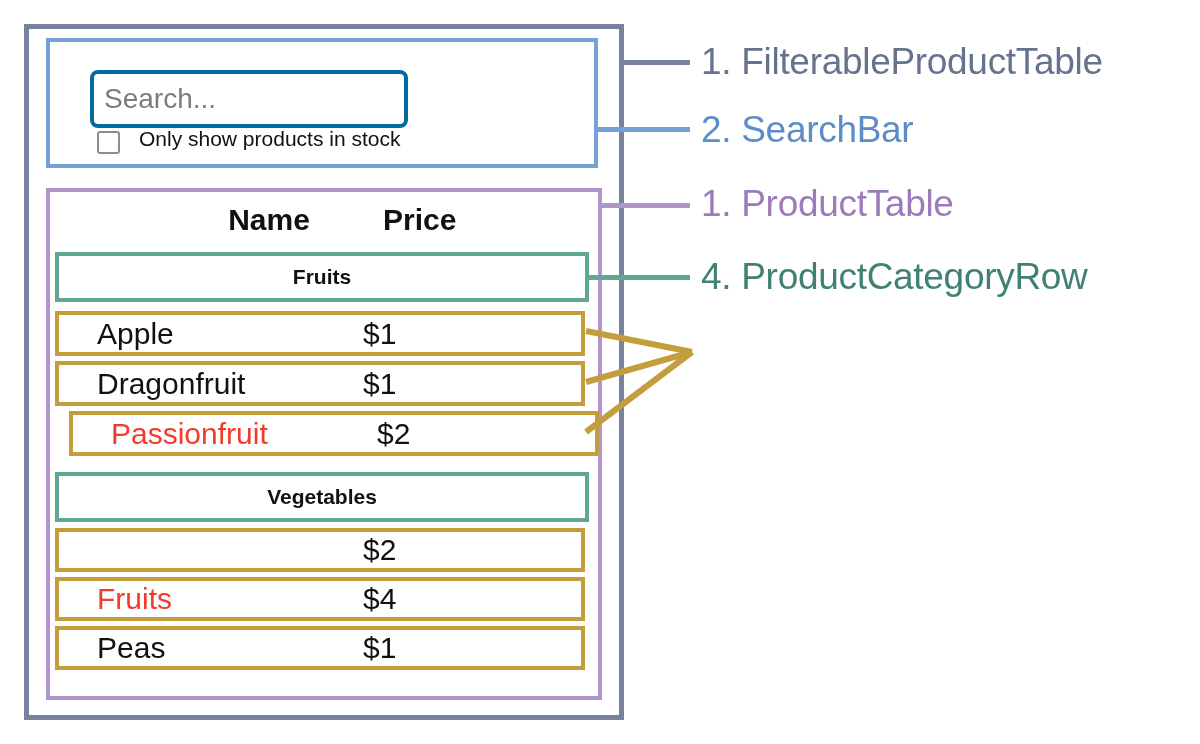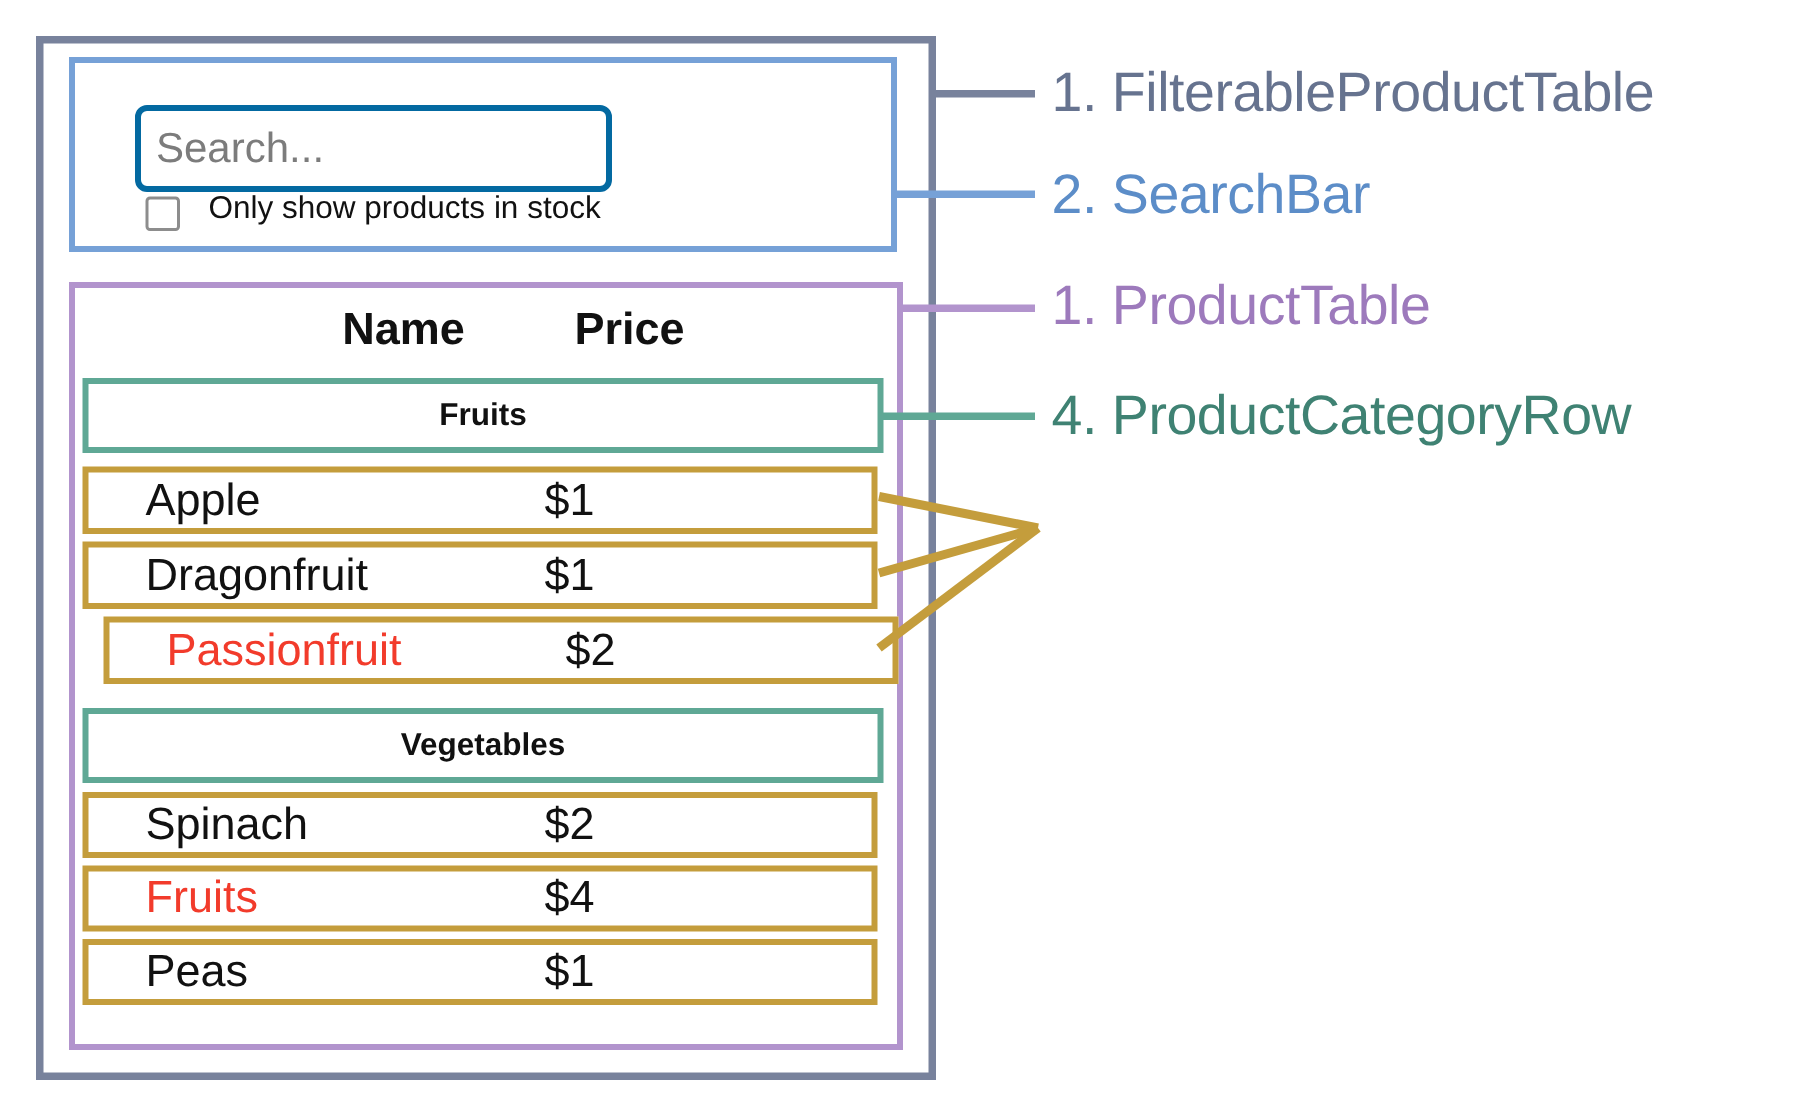--- a/index.html
+++ b/index.html
@@ -102,21 +102,20 @@
   <div class="abs product-row row-passionfruit">
     <span class="p-name oos">Passionfruit</span>
     <span class="p-price">$2</span>
   </div>
 
   <div class="abs category-row cat-vegetables">
     <span>Vegetables</span>
   </div>
 
   <div class="abs product-row row-spinach">
-    <span class="p-name">Spinach</span>
     <span class="p-price">$2</span>
   </div>
   <div class="abs product-row row-pumpkin">
     <span class="p-name oos">Fruits</span>
     <span class="p-price">$4</span>
   </div>
   <div class="abs product-row row-peas">
     <span class="p-name">Peas</span>
     <span class="p-price">$1</span>
   </div>

